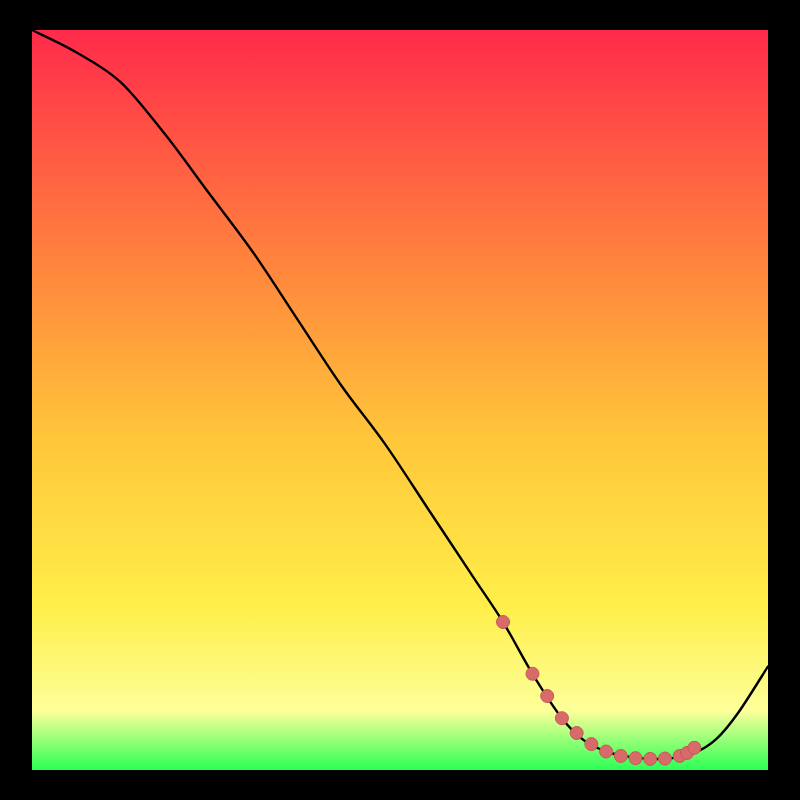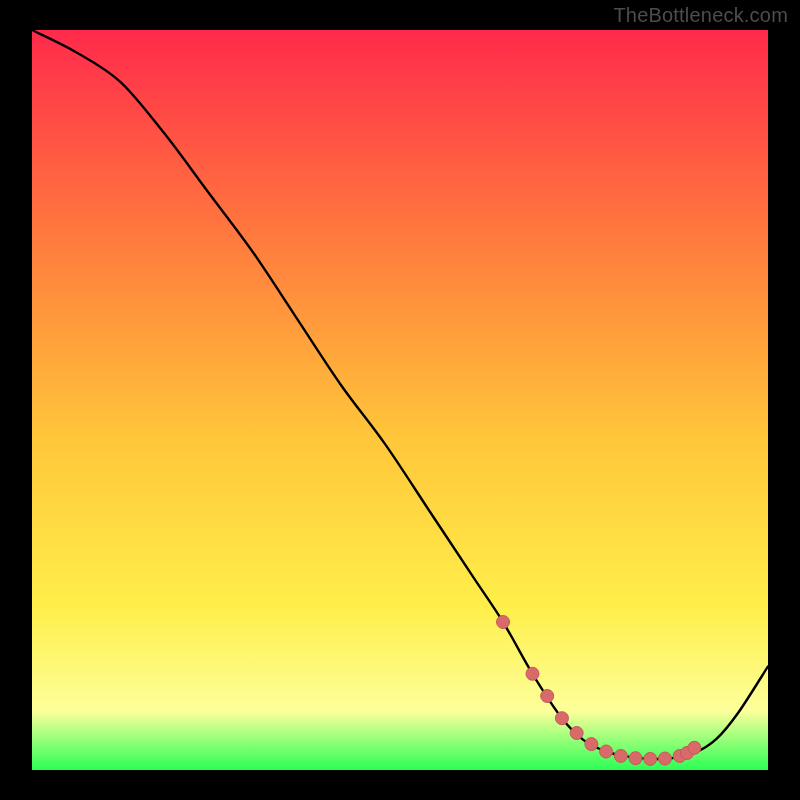--- a/index.html
+++ b/index.html
@@ -33,21 +33,20 @@
     width: 800px;
     height: 800px;
     z-index: 1;
   }
 </style>
 </head>
 <body>
 
 <div class="stage">
 
-  <div class="watermark">TheBottleneck.com</div>
 
   <svg class="plot" viewBox="0 0 800 800">
     <defs>
       <linearGradient id="bg-grad" x1="0" y1="0" x2="0" y2="1">
         <stop id="g0" offset="0%" stop-color="#ff2a4b"></stop>
         <stop id="g1" offset="28%" stop-color="#ff7a3e"></stop>
         <stop id="g2" offset="55%" stop-color="#ffc63a"></stop>
         <stop id="g3" offset="78%" stop-color="#ffef4a"></stop>
         <stop id="g4" offset="92%" stop-color="#fdff9a"></stop>
         <stop id="g5" offset="100%" stop-color="#2bff55"></stop>

